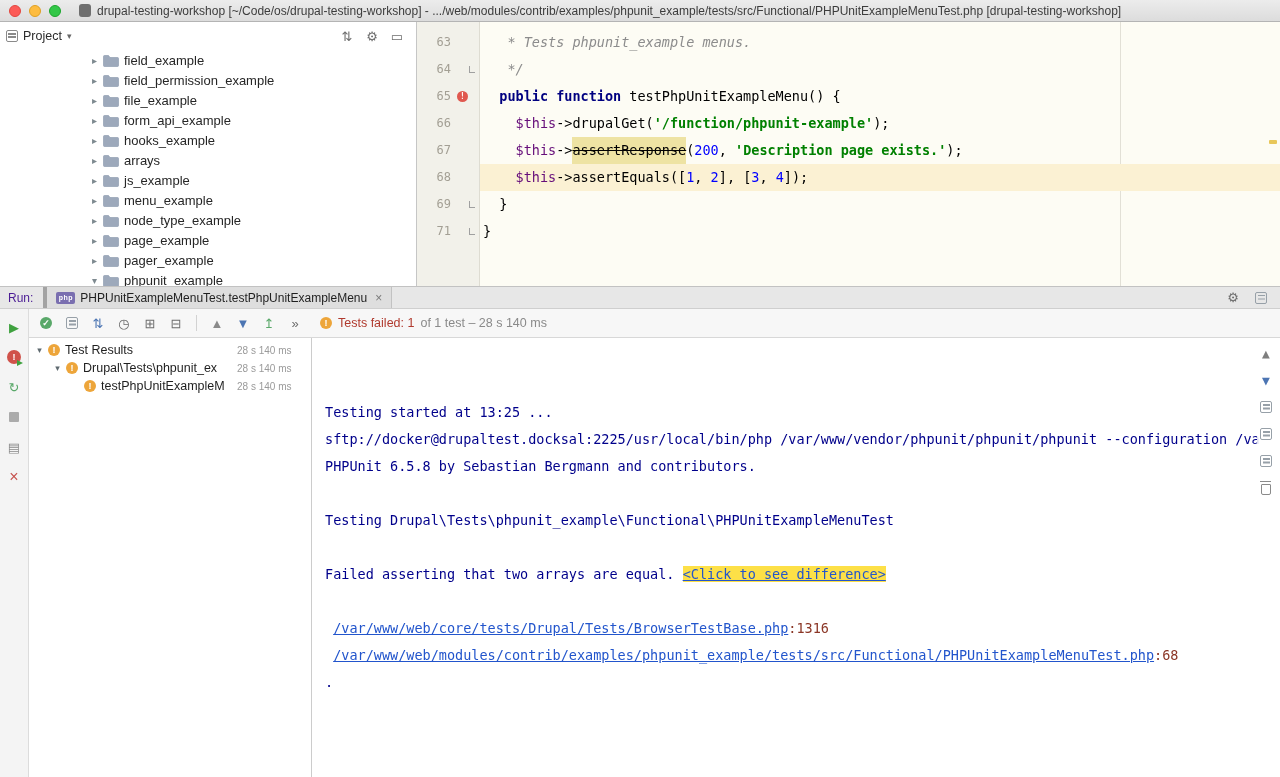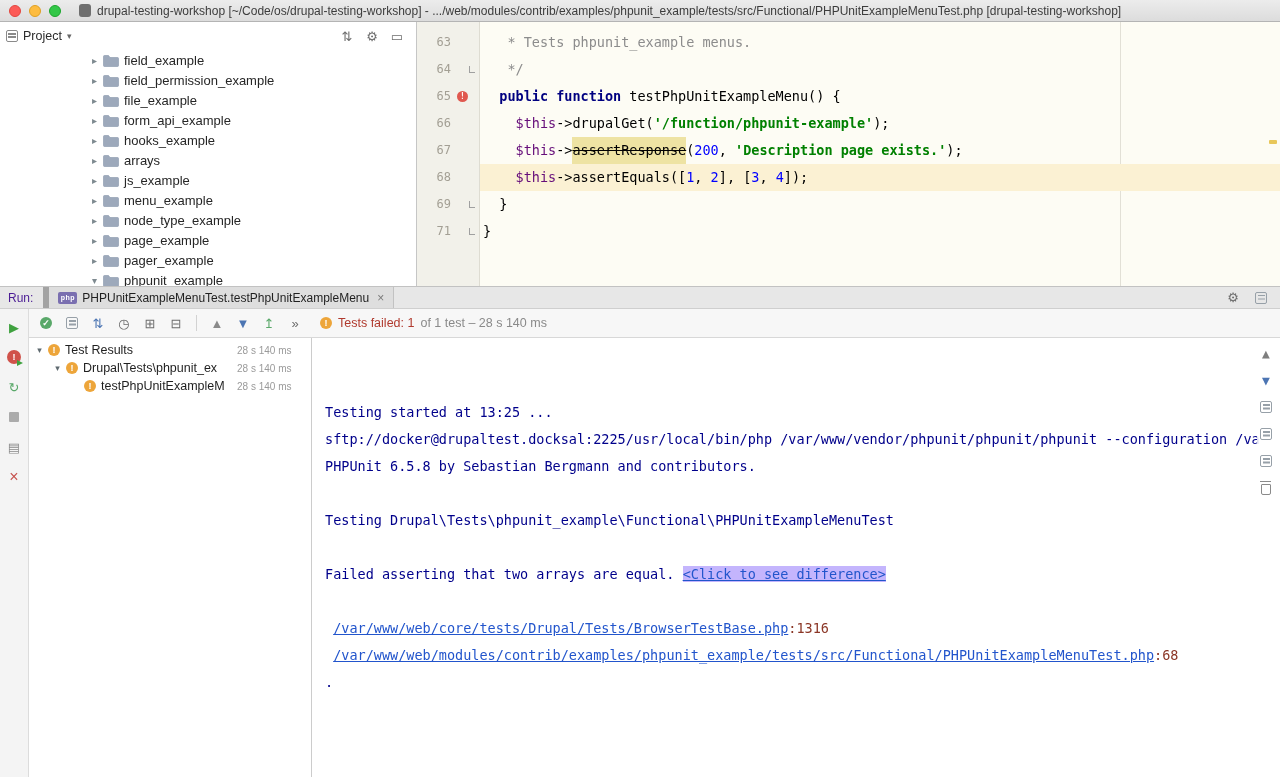--- a/index.html
+++ b/index.html
@@ -41,29 +41,29 @@
   .lfold{width:27px;flex:0 0 auto;display:flex;align-items:center;padding-left:4px;height:100%}
   .fold-end{width:6px;height:7px;border-left:1px solid #A0A0A0;border-bottom:1px solid #A0A0A0;margin-left:auto;margin-right:5px}
   .gut-fail{width:11px;height:11px;border-radius:50%;background:#E0584F;color:#fff;font-size:8px;font-weight:700;display:inline-flex;align-items:center;justify-content:center;font-style:normal}
   .lcode{flex:1;padding-left:3px;height:100%;display:flex;align-items:center;white-space:pre}
   .eline.hl .lcode{background:var(--c-line-highlight,#FBF1D3)}
   .tok-plain{color:#000}
   .tok-keyword{color:var(--c-keyword,#000080);font-weight:bold}
   .tok-string{color:var(--c-string,#008000);font-weight:bold}
   .tok-number{color:var(--c-number,#0000FF)}
   .tok-variable{color:var(--c-variable,#660E7A)}
-  .tok-comment{color:var(--c-comment,#8C8C8C);}
+  .tok-comment{color:var(--c-comment,#8C8C8C);font-style:italic}
   .tok-deprecated{color:#000;background:var(--c-deprecated-bg,#EEE3A3);text-decoration:line-through}
   .stripe-mark{position:absolute;right:3px;top:118px;width:8px;height:4px;background:#E8C75A;border-radius:1px}
 
   
   .run-panel{flex:0 0 407px;border-top:1px solid #C2C2C2;display:flex;flex-direction:column;background:#fff}
   .run-tabs{flex:0 0 22px;background:#E7E7E7;border-bottom:1px solid #CFCFCF;display:flex;align-items:stretch;font-size:12px}
   .run-label{display:flex;align-items:center;padding:0 10px 0 8px;color:#4c1d95}
-  .run-tab{display:flex;align-items:center;gap:5px;padding:0 9px;background:#DEDEDE;border-left:6px solid #a3a3a3;border-right:1px solid #C2C2C2;color:#1F1F1F;white-space:nowrap}
+  .run-tab{display:flex;align-items:center;gap:5px;padding:0 9px;background:#DEDEDE;border-left:4px solid #a3a3a3;border-right:1px solid #C2C2C2;color:#1F1F1F;white-space:nowrap}
   .php-icon{width:19px;height:12px;border-radius:2px;background:#7A6FB0;color:#fff;font-size:7px;font-weight:bold;display:inline-flex;align-items:center;justify-content:center;letter-spacing:.5px}
   .tab-close{color:#7B7B7B;font-size:12px;margin-left:3px}
   .rt-icons{margin-left:auto;display:flex;align-items:center;gap:10px;padding-right:10px}
 
   .run-body{flex:1;display:flex;min-height:0}
   .left-strip{flex:0 0 29px;background:#F4F4F4;border-right:1px solid #DCDCDC;display:flex;flex-direction:column;align-items:center;padding-top:9px;gap:12px}
   .run-right{flex:1;display:flex;flex-direction:column;min-width:0}
   .test-toolbar{flex:0 0 29px;background:#F7F7F7;border-bottom:1px solid #D8D8D8;display:flex;align-items:center;padding-left:8px;gap:8px}
   .tsep{width:1px;height:16px;background:#D2D2D2;margin:0 3px}
   .status-group{display:flex;align-items:center;gap:6px;margin-left:8px;font-size:12.5px}
@@ -75,21 +75,21 @@
   .ttrow{height:18px;display:flex;align-items:center;position:relative;white-space:nowrap;font-size:12.5px}
   .tchev{width:13px;text-align:center;color:#5F6A70;font-size:9px;flex:0 0 auto}
   .fail-ball,.ball{width:12px;height:12px;border-radius:50%;background:#EDA53A;color:#fff;font-weight:700;font-size:9px;display:inline-flex;align-items:center;justify-content:center;flex:0 0 auto}
   .fail-ball{margin:0 5px 0 2px}
   .ttlabel{color:#1F1F1F;overflow:hidden}
   .tttime{position:absolute;left:208px;color:#9A9A9A;font-size:10px}
 
   .console{flex:1;position:relative;background:#fff;font-family:"DejaVu Sans Mono",monospace;font-size:13.5px;line-height:27px;color:var(--c-console-text,#00008B);padding:7px 0 0 13px;overflow:hidden;white-space:pre}
   .cline{height:27px}
   .cs-link{color:var(--c-link,#2255CC);text-decoration:underline}
-  .cs-hl{background:#c4b5fd}
+  .cs-hl{background:#fde047}
   .cs-ref{color:var(--c-lineref,#8B3626)}
   .console-icons{position:absolute;top:6px;right:5px;display:flex;flex-direction:column;gap:9px;background:rgba(255,255,255,.85)}
 
   
   .ico{width:18px;height:18px;display:inline-flex;align-items:center;justify-content:center;font-size:13px;line-height:1;flex:0 0 auto}
   .sq{width:10px;height:10px;border-radius:1px}
   .bx{width:12px;height:12px;border:1.5px solid #97A0A8;border-radius:2px;position:relative}
   .bx::after{content:"";position:absolute;left:1.5px;right:1.5px;top:2px;height:1.5px;background:#97A0A8;box-shadow:0 3.5px 0 #97A0A8}
   .trsh{width:10px;height:11px;border:1.5px solid #8A8A8A;border-top-width:1px;border-radius:1px 1px 2px 2px;position:relative;margin-top:2px}
   .trsh::before{content:"";position:absolute;top:-4px;left:-2.5px;width:11px;height:1.5px;background:#8A8A8A}

